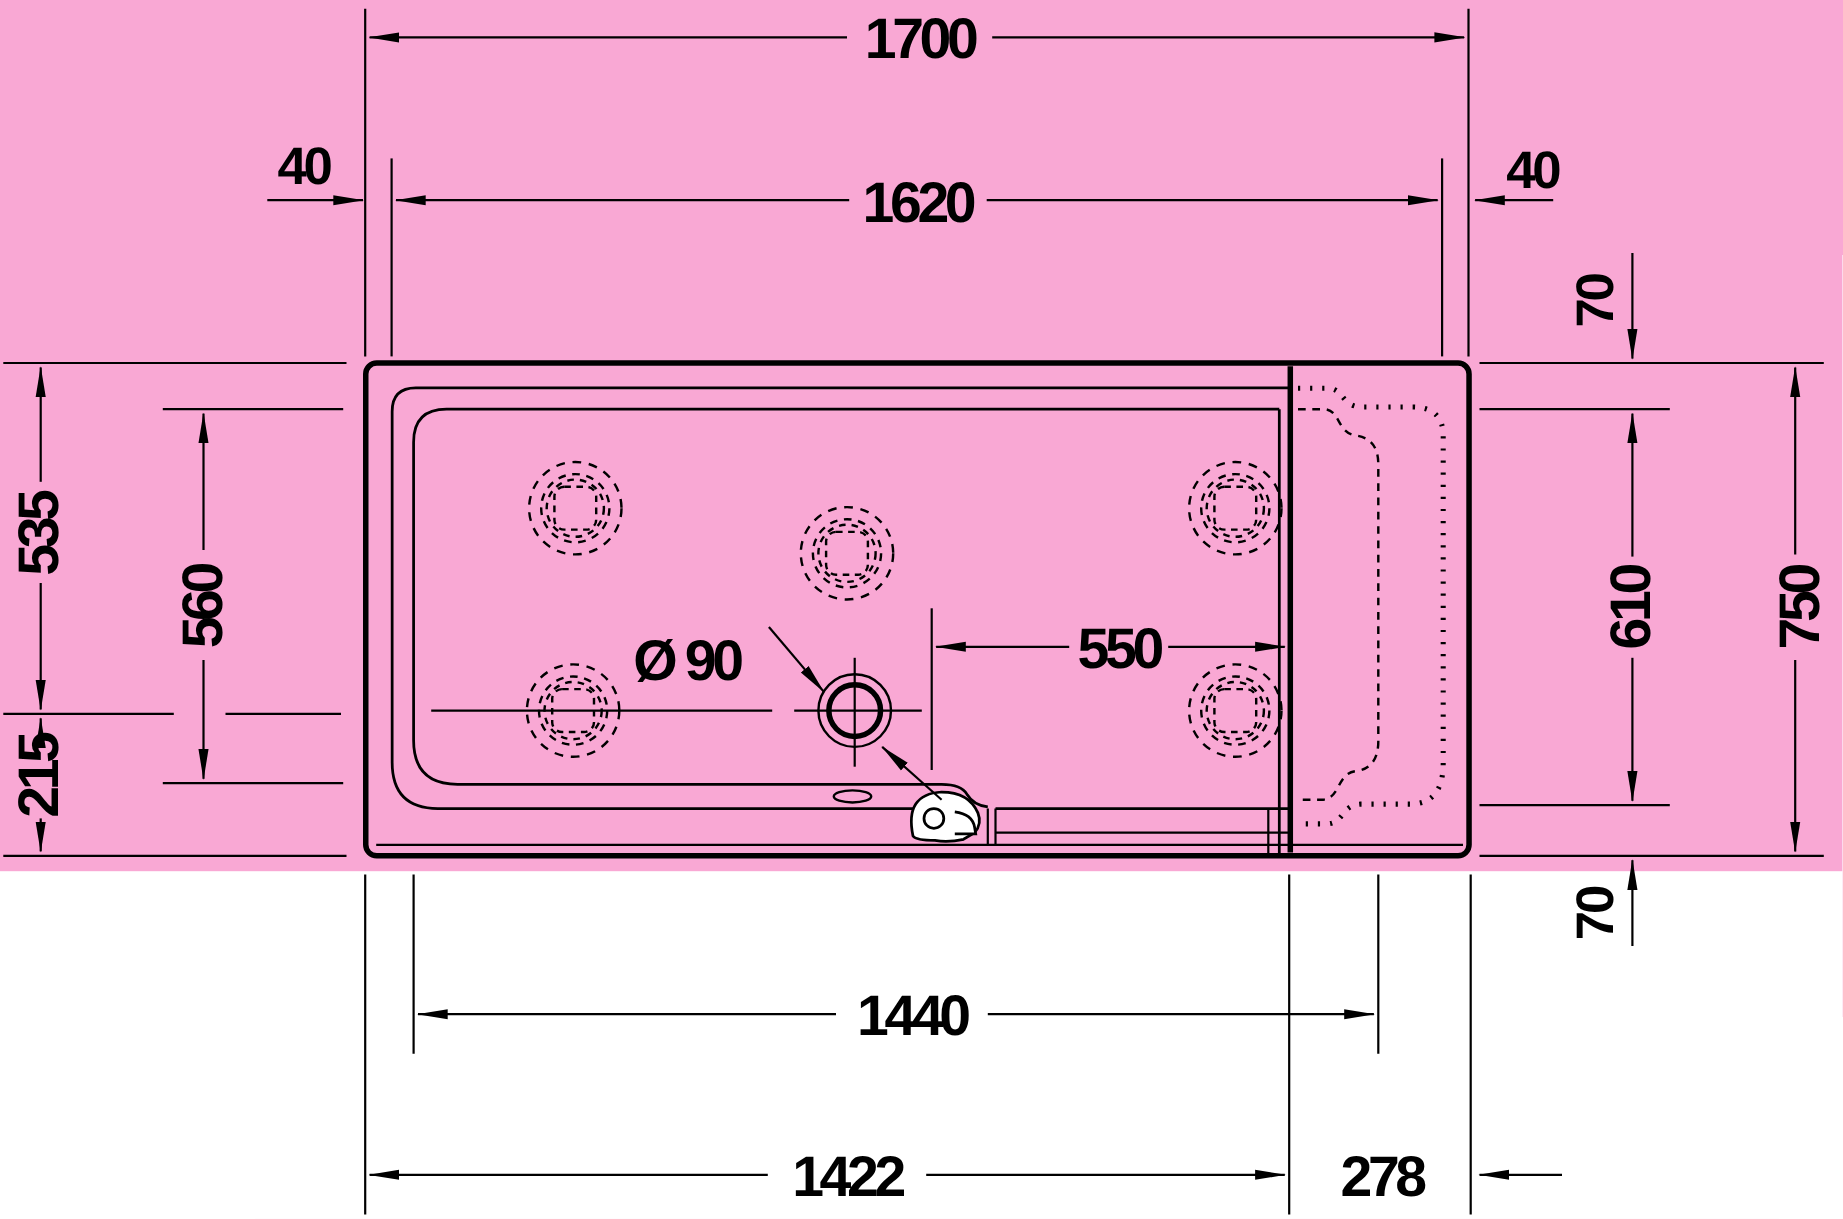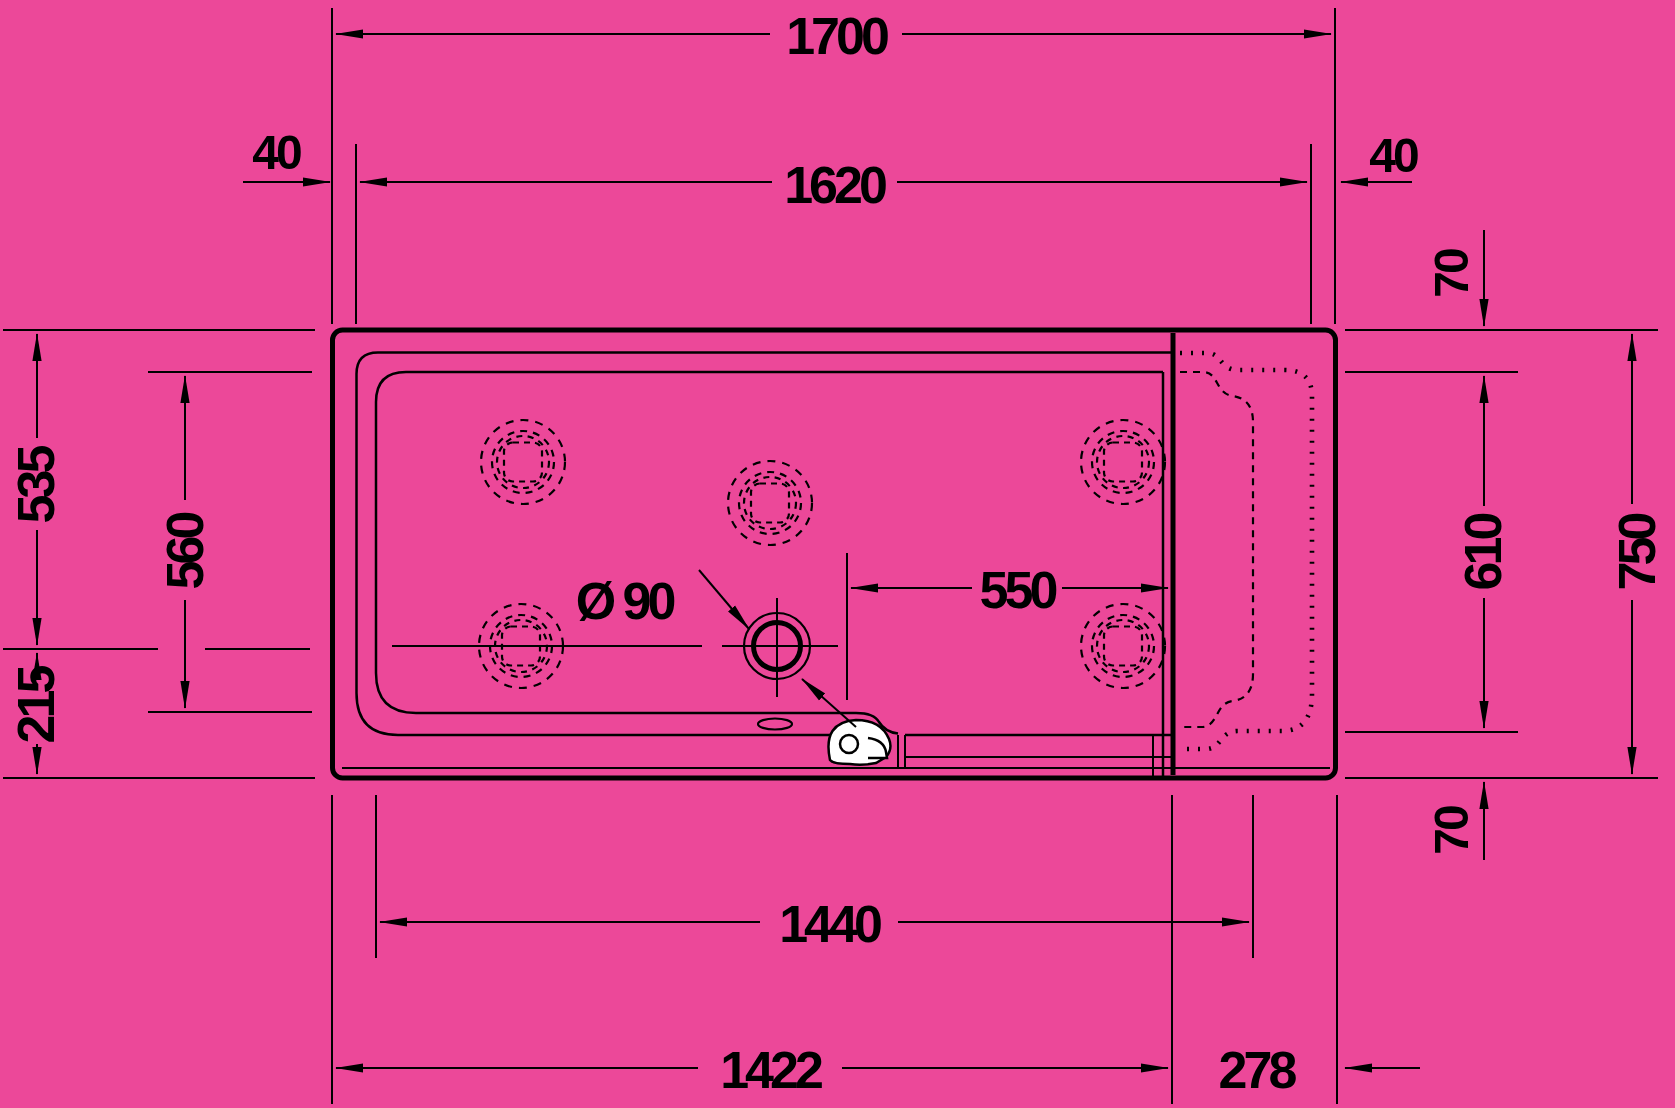--- a/index.html
+++ b/index.html
@@ -6,22 +6,22 @@
     margin: 0;
     padding: 0;
     background: #ffffff;
     width: 1675px;
     height: 1108px;
     overflow: hidden;
   }
   .stage {
     position: relative;
     width: 1675px;
-    height: 1108px;
-    background: #ec4899;
+    height: 792px;
+    background: #f9a8d4;
   }
   svg { display: block; }
   .dim-text {
     font-family: "Liberation Sans", "DejaVu Sans", sans-serif;
     font-weight: 700;
     font-size: 52px;
     letter-spacing: -4px;
     fill: #000;
   }
   .dim-text-small {

